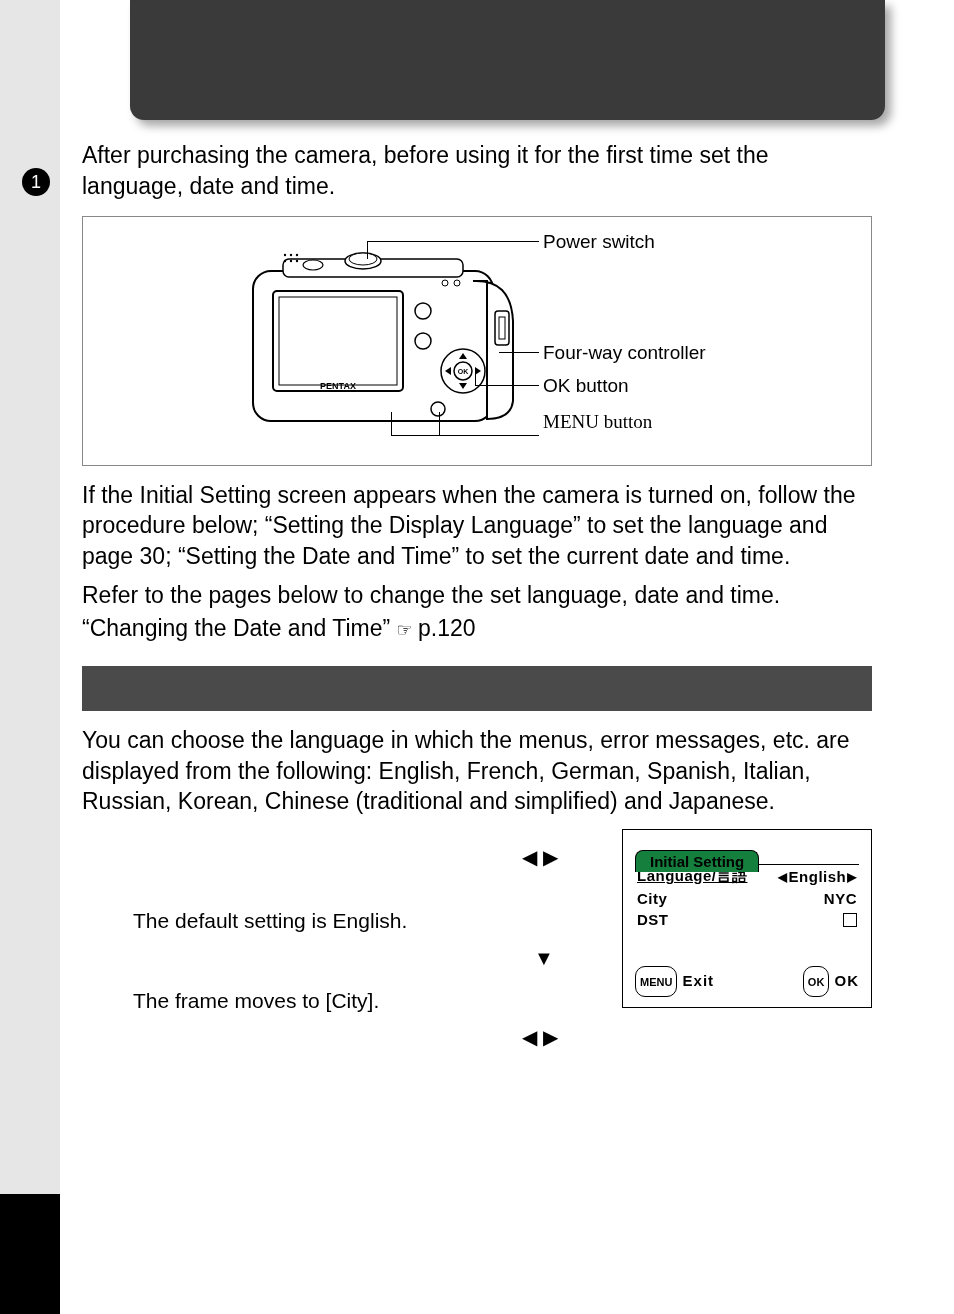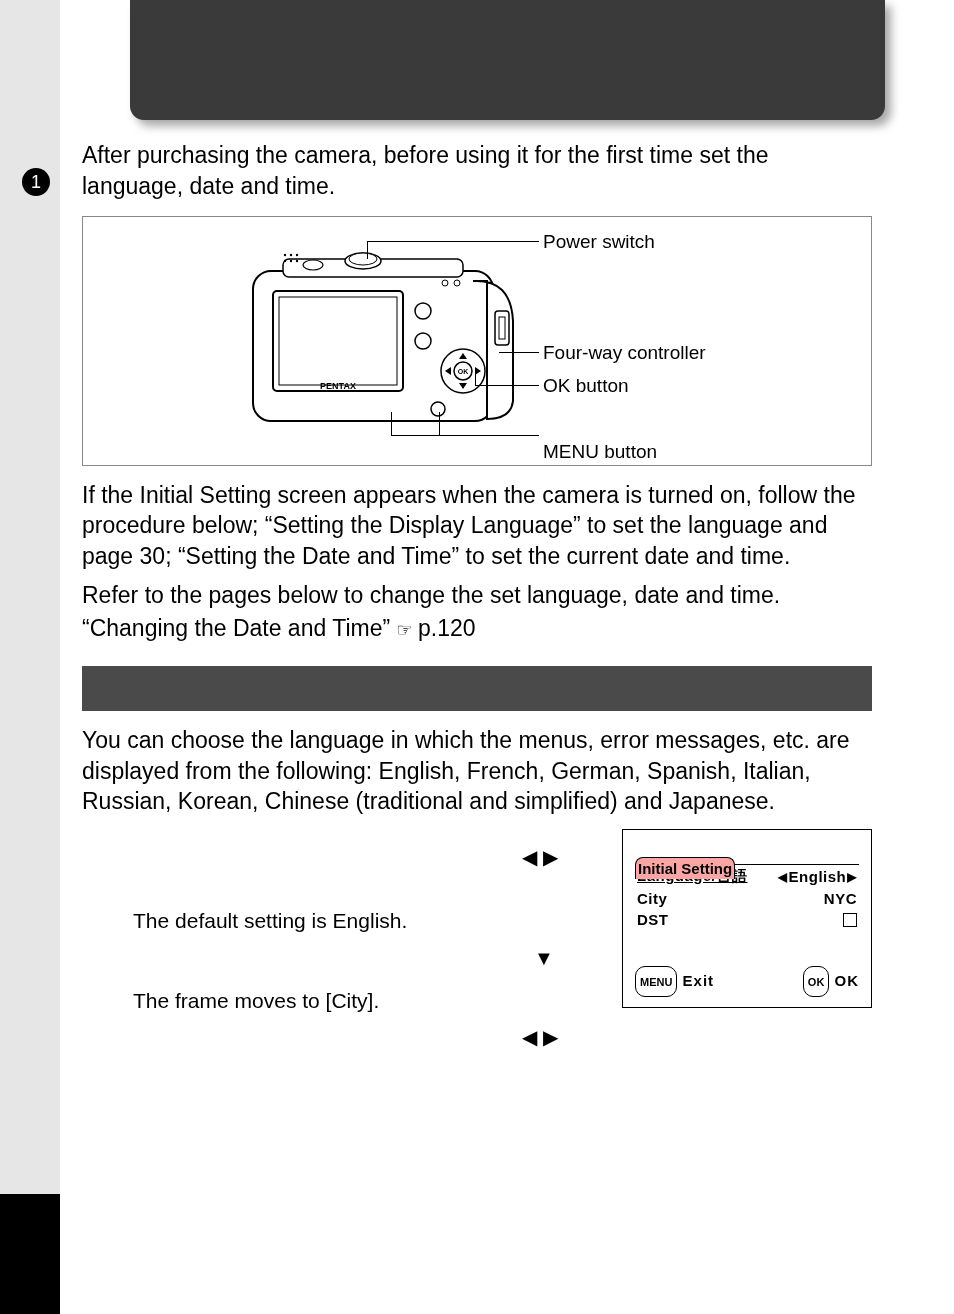--- a/index.html
+++ b/index.html
@@ -73,27 +73,27 @@
     width: 250px;
     border: 1px solid #000;
     padding: 12px 12px 10px 12px;
     font-family: Arial, sans-serif;
     background: #fff;
   }
   .lcd-tab {
     font-size: 15px; font-weight: bold;
     border: 1px solid #000;
     border-bottom: none;
-    padding: 2px 2px;
+    padding: 2px 14px;
     display: inline-block;
     border-top-left-radius: 8px;
     border-top-right-radius: 8px;
     position: relative;
-    top: 15px;
-    background: #fca5a5;
+    top: 8px;
+    background: #15803d;
   }
   .lcd-panel {
     border-top: 1px solid #000;
   }
   .lcd-row {
     display: flex; justify-content: space-between; align-items: center;
     font-size: 15px; font-weight: bold; padding: 2px 2px;
     letter-spacing: 0.5px;
   }
   .lcd-row.lang .k { text-decoration: underline; }
@@ -183,21 +183,21 @@
     <div class="callout-text" style="left:460px; top:125px;">Four-way controller</div>
 
     <div class="callout-line" style="left:392px; top:168px; width:64px;"></div>
     <div class="callout-line" style="left:392px; top:155px; width:1px; height:13px;"></div>
     <div class="callout-text" style="left:460px; top:158px;">OK button</div>
 
     <div class="callout-line" style="left:356px; top:218px; width:100px;"></div>
     <div class="callout-line" style="left:356px; top:195px; width:1px; height:23px;"></div>
     <div class="callout-line" style="left:308px; top:195px; width:1px; height:23px;"></div>
     <div class="callout-line" style="left:308px; top:218px; width:48px;"></div>
-    <div class="callout-text" style="left:460px; top:224px;">MENU button</div>
+    <div class="callout-text" style="left:460px; top:194px;font-family:Liberation Serif, serif;">MENU button</div>
   </div>
 
   <p class="para">If the Initial Setting screen appears when the camera is turned on, follow the procedure below; “Setting the Display Language” to set the language and page 30; “Setting the Date and Time” to set the current date and time.</p>
   <p class="para" style="margin-bottom:2px;">Refer to the pages below to change the set language, date and time.</p>
   <p class="para" style="margin:0;">
     <span>“Changing the Date and Time”</span>
     <span class="ref-icon">☞</span>
     <span>p.120</span>
   </p>
 

